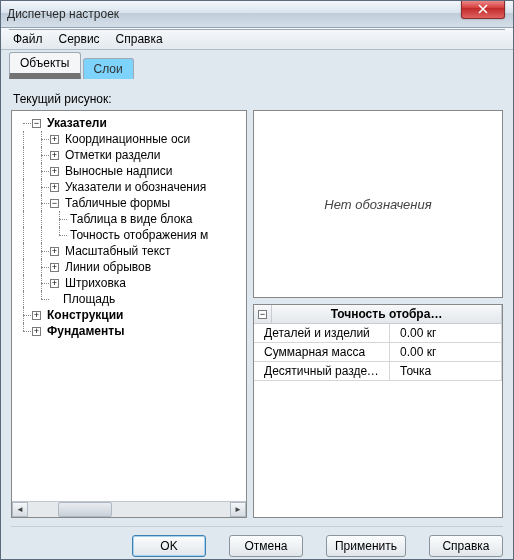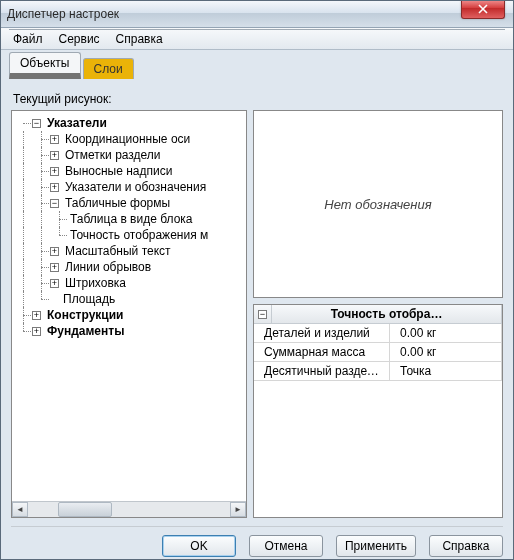--- a/index.html
+++ b/index.html
@@ -7,21 +7,21 @@
   .window { width: 514px; height: 560px; background: #dfe7ef; border: 1px solid #5a6a7a; position: relative; overflow: hidden; }
   
   .titlebar { height: 27px; background: linear-gradient(to bottom,#f4f7fb 0%,#d9e3ee 45%,#bfccd9 46%,#d5dfe9 100%); border-bottom: 1px solid #94a4b4; display: flex; align-items: center; padding-left: 6px; position: relative; }
   .titlebar-text { font-size: 12px; color: #2a2a2a; }
   .close-btn { position: absolute; top: -1px; right: 8px; width: 44px; height: 19px; background: linear-gradient(to bottom,#f09090 0%,#d43c3c 45%,#c12a2a 46%,#e06060 100%); border: 1px solid #8a2a2a; border-top: none; border-bottom-left-radius: 3px; border-bottom-right-radius: 3px; display: flex; align-items: center; justify-content: center; color: #fff; font-weight: bold; font-size: 11px; box-shadow: 0 0 2px rgba(0,0,0,0.3);}
   
   .menubar { height: 22px; background: linear-gradient(to bottom,#f7f9fb,#e3e9ef); border-bottom: 1px solid #b0bcc8; display: flex; align-items: center; padding-left: 4px; }
   .menubar span { padding: 3px 8px; font-size: 12px; cursor: default; }
   
   .tabbar { margin: 6px 8px 0 8px; display: flex; align-items: flex-end; position: relative; height: 22px; }
-  .tab { padding: 3px 10px; border: 1px solid #9fa9b3; border-bottom: none; background: #eab308; border-top-left-radius: 3px; border-top-right-radius: 3px; margin-right: 2px; position: relative; bottom: -1px; color: #333; font-size: 12px; }
+  .tab { padding: 3px 10px; border: 1px solid #9fa9b3; border-bottom: none; background: #7dd3fc; border-top-left-radius: 3px; border-top-right-radius: 3px; margin-right: 2px; position: relative; bottom: -1px; color: #333; font-size: 12px; }
   .tab.active { background: #f4f6f8; border-bottom: 6px solid #737373; z-index: 2; color: #000; }
   .tabline { position: absolute; left: 8px; right: 8px; top: 28px; border-top: 1px solid #9fa9b3; z-index: 1; }
   
   .content-label { margin: 14px 12px 4px 12px; font-size: 12px; }
   .content-area { margin: 0 10px 0 10px; height: 408px; display: flex; gap: 6px; }
   .tree-pane { width: 236px; height: 100%; border: 1px solid #888; background: #fff; display: flex; flex-direction: column; }
   .tree-body { flex: 1; overflow: hidden; position: relative; padding: 4px 2px 2px 2px; }
   .tree-sb-h { height: 16px; border-top: 1px solid #c0c6cc; background: #e6e9ec; display: flex; }
   .sb-btn { width: 16px; height: 100%; background: linear-gradient(to bottom,#f4f6f8,#d7dde3); border: 1px solid #b0bac4; display: flex; align-items: center; justify-content: center; color: #444; font-size: 8px; }
   .sb-thumb-h { width: 54px; height: 100%; margin-left: 30px; background: linear-gradient(to bottom,#e9edf1,#c9d1d9); border: 1px solid #aeb8c2; border-radius: 2px; }
@@ -32,21 +32,21 @@
   .grid-header { display: flex; }
   .grid-header-cell { background: linear-gradient(to bottom,#f7f9fb,#e3e7eb); border-right: 1px solid #c6ccd2; border-bottom: 1px solid #c6ccd2; padding: 2px 4px; font-size: 12px; }
   .grid-header-cell.first { width: 18px; display: flex; align-items: center; justify-content: center; }
   .grid-header-cell.title { flex: 1; font-weight: bold; overflow: hidden; white-space: nowrap; text-overflow: ellipsis; text-align: center; }
   .grid-row { display: flex; border-bottom: 1px solid #d6d6d6; }
   .grid-cell { padding: 2px 10px; font-size: 12px; border-right: 1px solid #d6d6d6; overflow: hidden; white-space: nowrap; text-overflow: ellipsis; }
   .grid-cell.key { width: 136px; }
   .grid-cell.val { flex: 1; }
   .minus-box { width: 9px; height: 9px; border: 1px solid #7a7a7a; background: #fff; display: flex; align-items: center; justify-content: center; font-size: 9px; line-height: 0; }
   
-  .footer { margin: 8px 10px 0 10px; border-top: 1px solid #c6ccd2; padding-top: 8px; display: flex; justify-content: flex-end; gap: 13px; }
+  .footer { margin: 8px 10px 0 10px; border-top: 1px solid #c6ccd2; padding-top: 8px; display: flex; justify-content: flex-end; gap: 23px; }
   .btn { min-width: 74px; height: 22px; border: 1px solid #8a949e; background: linear-gradient(to bottom,#fbfdfe,#e1e6eb); border-radius: 3px; font-size: 12px; padding: 0 8px; display: flex; align-items: center; justify-content: center; }
   .btn.default { border: 1px solid #3c7fb1; box-shadow: 0 0 0 1px #a7d0ee inset; }
   
   ul.tree { list-style: none; margin: 0; padding: 0; }
   ul.tree ul { list-style: none; margin: 0; padding-left: 0; }
   .node { display: flex; align-items: center; height: 16px; font-size: 12px; position: relative; white-space: nowrap; }
   .exp { width: 9px; height: 9px; border: 1px solid #7a7a7a; background: #fff; display: inline-flex; align-items: center; justify-content: center; font-size: 9px; line-height: 0; margin-right: 4px; flex-shrink: 0; }
   .noexp { width: 11px; height: 11px; display: inline-block; flex-shrink: 0; }
   .label { padding: 0 2px; }
   .bold { font-weight: bold; }

